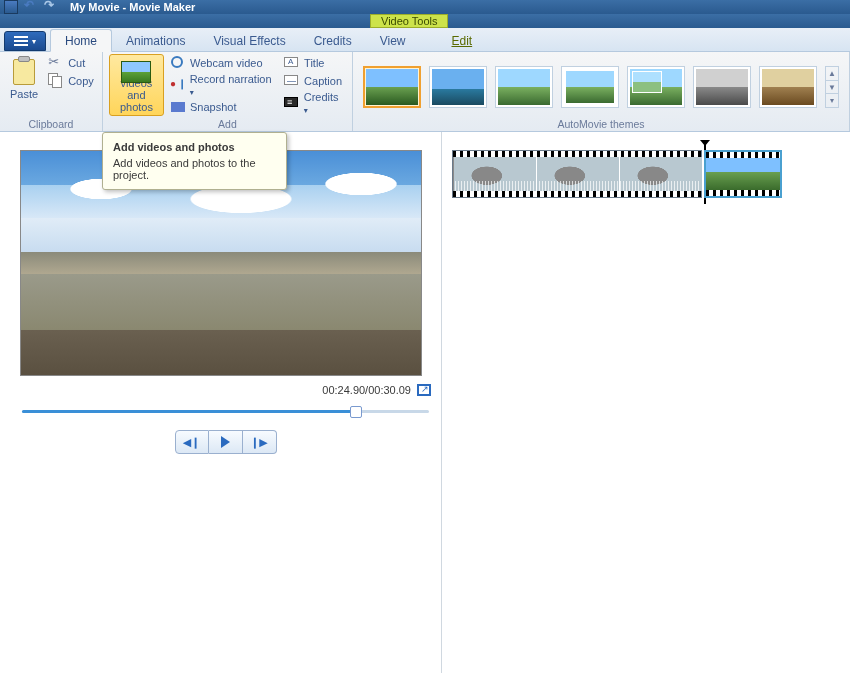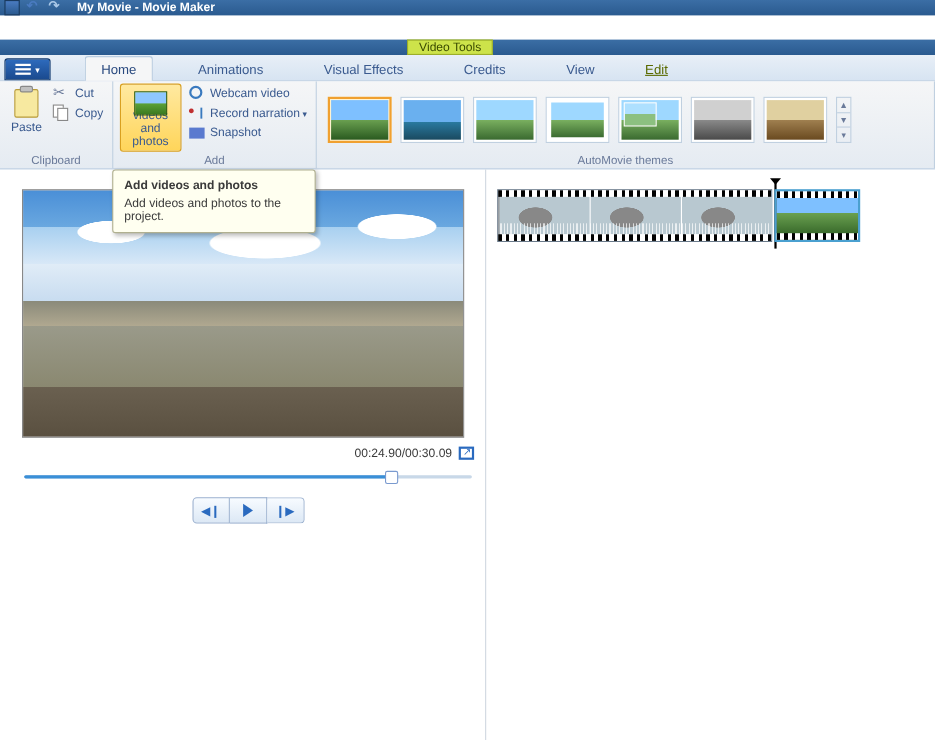--- a/index.html
+++ b/index.html
@@ -20,21 +20,20 @@
   .qicon.undo { position: relative; }
   .qicon.undo::before { content: "↶"; color: #4a7bc1; font-size: 12px; position: absolute; top: -2px; }
   .qicon.redo::before { content: "↷"; color: #aac8e8; font-size: 12px; position: absolute; top: -2px; }
   .qicon.redo { position: relative; }
   .titlebar .title { flex: 0 0 auto; }
 
   .tool-context {
     height: 14px;
     background: linear-gradient(to bottom, #3b6ea5, #2a5a8f);
     display: flex;
-    margin-top: 22px;
   }
   .tool-context .spacer { flex: 0 0 370px; }
   .tool-context .context-tab {
     background: #cde34a;
     border: 1px solid #9cae2a;
     color: #3a4a00;
     font-size: 11px;
     padding: 0 10px;
     height: 14px;
     line-height: 12px;
@@ -57,21 +56,20 @@
     margin-right: 4px;
     position: relative; color: #fff;
     display: flex; align-items: center; justify-content: center;
   }
   .app-btn::after { content: "▾"; font-size: 8px; margin-left: 4px; }
   .app-btn .bars { width: 14px; height: 2px; background: #fff; box-shadow: 0 -4px 0 #fff, 0 4px 0 #fff; }
   .tab {
     padding: 4px 14px 3px;
     color: #3a5a8f;
     cursor: default;
-    margin-left: 27px;
   }
   .tab.active {
     background: #f5f6f7;
     border: 1px solid #b5c9de;
     border-bottom: 1px solid #f5f6f7;
     border-radius: 3px 3px 0 0;
     color: #2a4a7f;
     margin-bottom: -1px;
   }
   .tab.context {
@@ -363,20 +361,40 @@
           <span class="icon16 rec-icon"></span>
           <span class="dd">Record narration</span>
         </div>
         <div class="small-row">
           <span class="icon16 snap-icon">
               <span class="a"></span>
             </span>
           <span>Snapshot</span>
         </div>
       </div>
+      <div>
+        <div class="small-row">
+          <span class="icon16 title-icon">
+              <span class="a"></span>
+            </span>
+          <span>Title</span>
+        </div>
+        <div class="small-row">
+          <span class="icon16 caption-icon">
+              <span class="a"></span>
+            </span>
+          <span>Caption</span>
+        </div>
+        <div class="small-row">
+          <span class="icon16 credits-icon">
+              <span class="a"></span>
+            </span>
+          <span class="dd">Credits</span>
+        </div>
+      </div>
     </div>
     <div class="group-label">Add</div>
   </div>
 
   <div class="group gallery">
     <div class="gallery-body">
       <div class="theme selected">
           <div class="thumb t1"></div>
         </div>
       <div class="theme">

